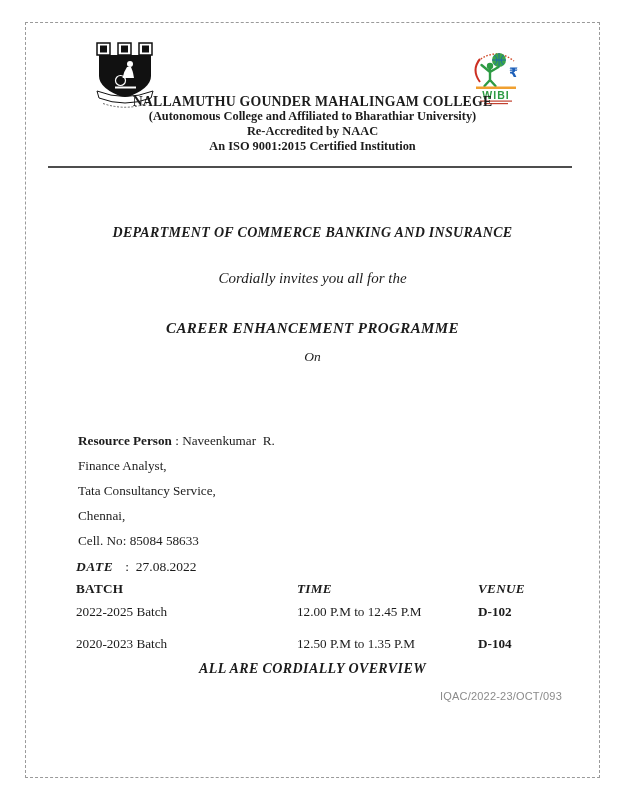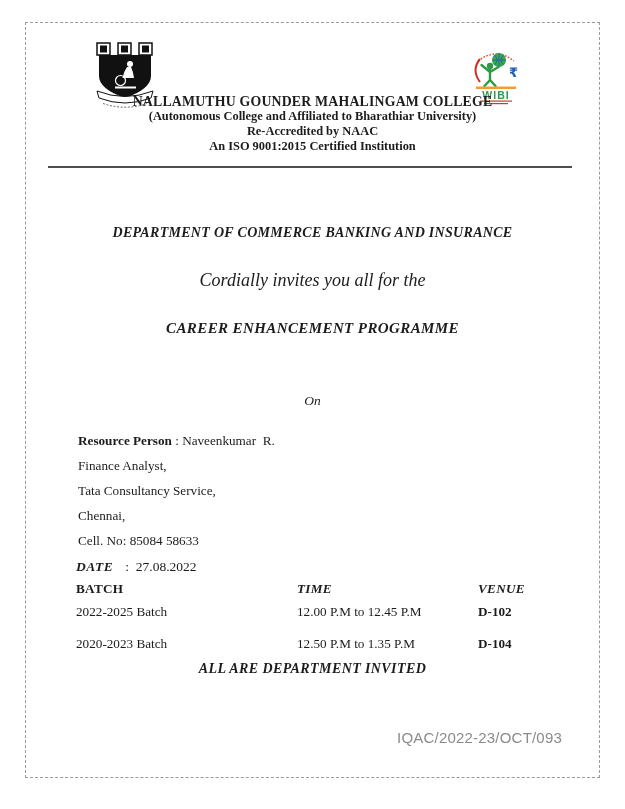--- a/index.html
+++ b/index.html
@@ -42,23 +42,23 @@
   }
 
   .center-line {
     position: absolute;
     left: 40px; right: 40px;
     text-align: center;
     white-space: nowrap;
   }
   .invitation { top: 196px; font-size: 16px; letter-spacing: 0.6px; }
   .department { top: 225px; font-size: 14px; font-weight: bold; font-style: italic; letter-spacing: 0.3px; }
-  .cordially  { top: 270px; font-size: 18px; font-style: italic; }
+  .cordially  { top: 270px; font-size: 15px; font-style: italic; }
   .programme  { top: 320px; font-size: 15px; font-weight: bold; font-style: italic; letter-spacing: 0.4px; }
-  .on-word    { top: 349px; font-size: 13.5px; font-style: italic; margin-top: 44px; }
+  .on-word    { top: 349px; font-size: 13.5px; font-style: italic; }
   .topic      { top: 385px; font-size: 15.5px; font-weight: bold; letter-spacing: 0.3px; }
 
   .resource {
     position: absolute;
     left: 78px; top: 428px;
     font-size: 13.2px;
   }
   .r-line { height: 25px; line-height: 25px; }
   .bold { font-weight: bold; }
   .pre { white-space: pre; margin-top: 24px; }
@@ -94,24 +94,23 @@
     left: 40px; right: 40px; top: 661px;
     text-align: center;
     font-size: 14px; font-weight: bold; font-style: italic;
     letter-spacing: 0.4px;
   }
 
   .ref {
     position: absolute;
     right: 63px; top: 690px;
     font-family: "Liberation Sans", "DejaVu Sans", sans-serif;
-    font-size: 15px;
+    font-size: 11px;
     color: #8b8b8b;
     letter-spacing: 0.2px;
-    margin-top: 39px;
   }
 </style>
 </head>
 <body>
 
 <div class="page">
 
   <div class="dashed-border"></div>
 
   <div class="crest">
@@ -196,16 +195,16 @@
     <span class="col col-batch">2022-2025 Batch</span>
     <span class="col col-time">12.00 P.M to 12.45 P.M</span>
     <span class="col col-venue">D-102</span>
   </div>
   <div class="sched-row sched-r2">
     <span class="col col-batch">2020-2023 Batch</span>
     <span class="col col-time">12.50 P.M to 1.35 P.M</span>
     <span class="col col-venue">D-104</span>
   </div>
 
-  <div class="closing">ALL ARE DEPARTMENT INVITED</div>
+  <div class="closing">ALL ARE CORDIALLY OVERVIEW</div>
   <div class="ref">IQAC/2022-23/OCT/093</div>
 
 </div>
 
 </body></html>

